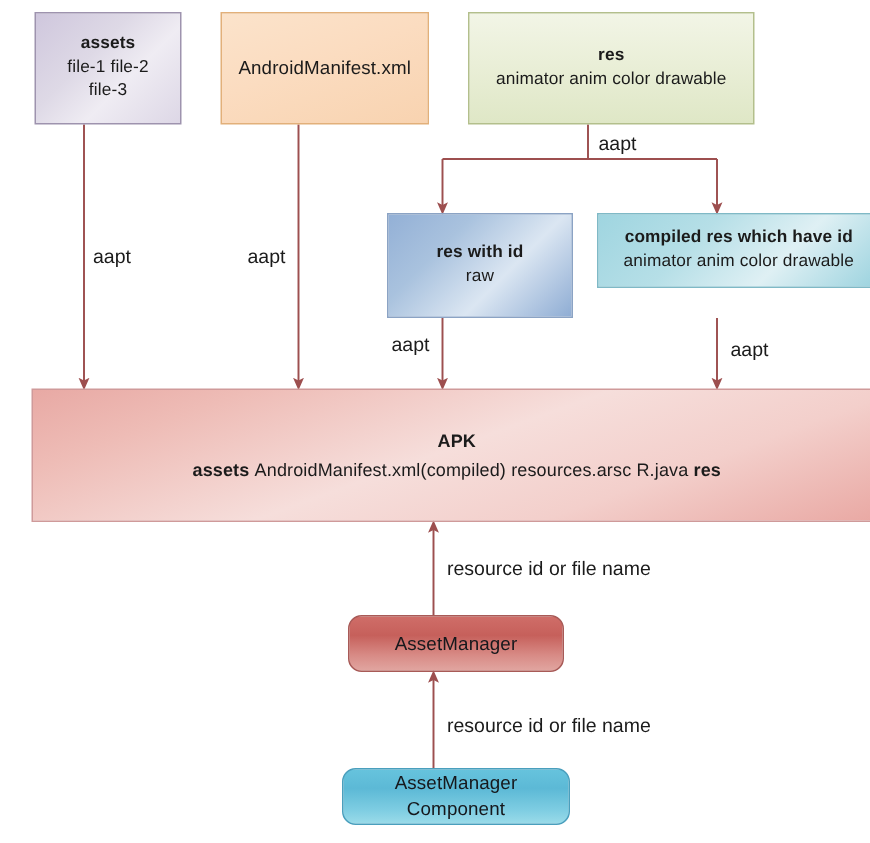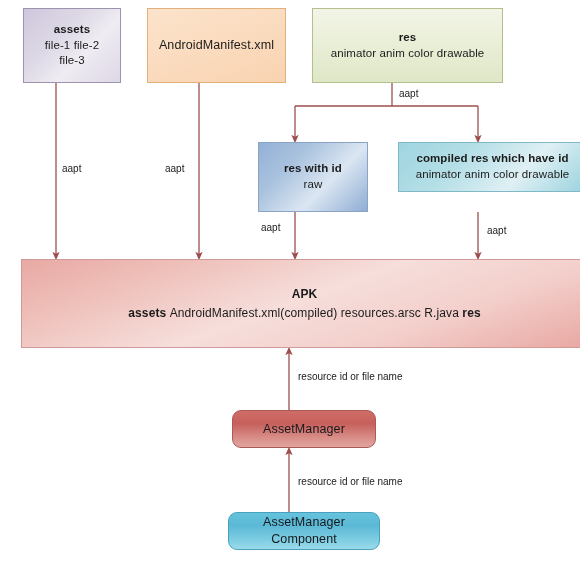--- a/index.html
+++ b/index.html
@@ -63,21 +63,21 @@
   }
   #node-manifest .sub { font-size: 12.5px; }
   
   #node-res {
     left: 297px; top: 8px; width: 191px; height: 75px;
     border: 1px solid #b3bf8c;
     background: linear-gradient(180deg, #f2f5e6 0%, #eaefd8 45%, #dfe7c6 100%);
   }
   
   #node-reswithid {
-    left: 243px; top: 142px; width: 110px; height: 70px;
+    left: 243px; top: 142px; width: 124px; height: 70px;
     border: 1px solid #8ba3c4;
     background: linear-gradient(135deg, #93b0d6 0%, #a9c2de 30%, #dbe6f2 62%, #8fadd4 100%);
   }
   
   #node-compiled {
     left: 383px; top: 142px; width: 189px; height: 50px;
     border: 1px solid #7fb9c6;
     background: linear-gradient(135deg, #9fd5e0 0%, #b6dfe7 35%, #dff0f4 65%, #9ad2de 100%);
   }
   
@@ -101,21 +101,21 @@
   #node-appcomponent {
     left: 213px; top: 512px; width: 152px; height: 38px;
     border: 1px solid #4a9fbd;
     border-radius: 9px;
     background: linear-gradient(180deg, #66c3dd 0%, #5cb9d6 35%, #7ecde2 75%, #9adbe9 100%);
   }
   #node-appcomponent .sub { font-size: 12.5px; color: #16181c; }
 
   .edge-label {
     position: absolute;
-    font-size: 10px;
+    font-size: 13px;
     color: #1b1b1b;
     white-space: nowrap;
   }
 </style>
 </head>
 <body>
 
 <div id="canvas">
 
   <svg class="connectors" viewBox="0 0 580 562" width="580" height="562">

